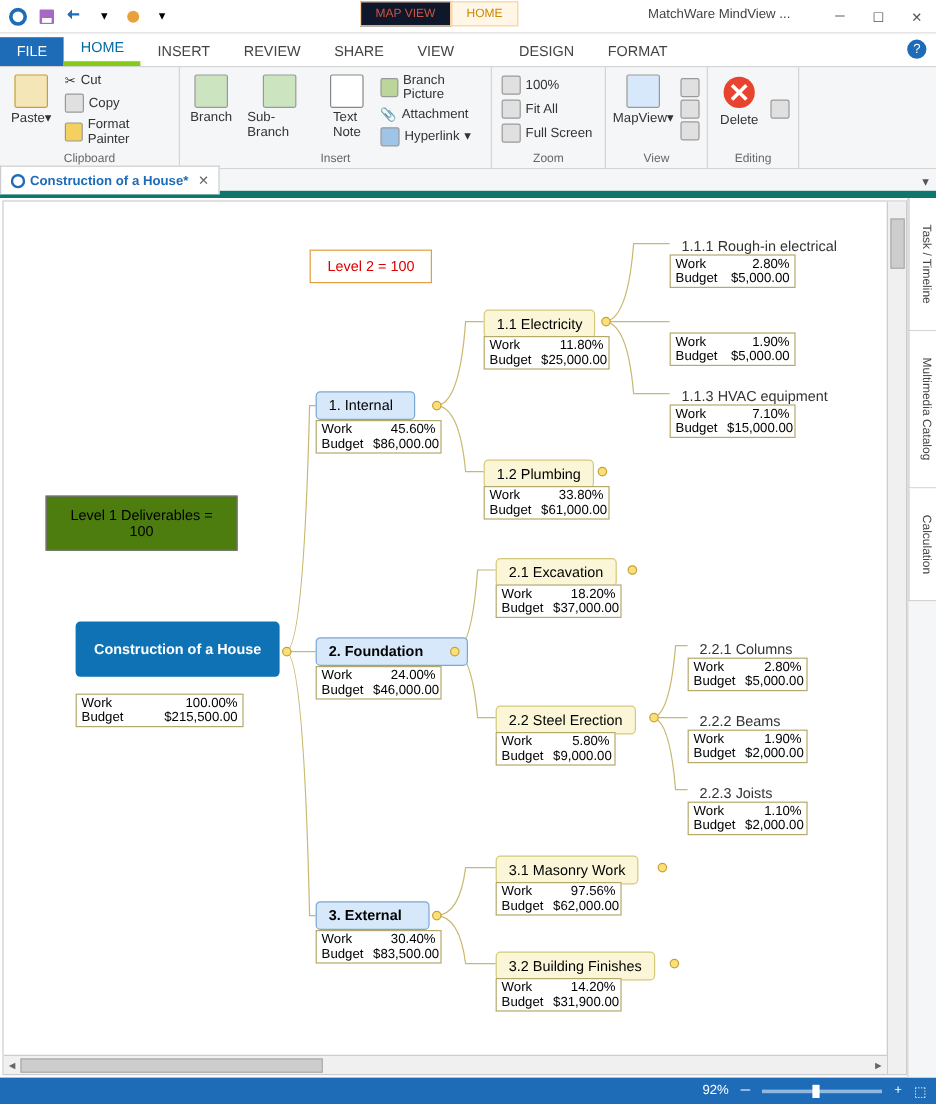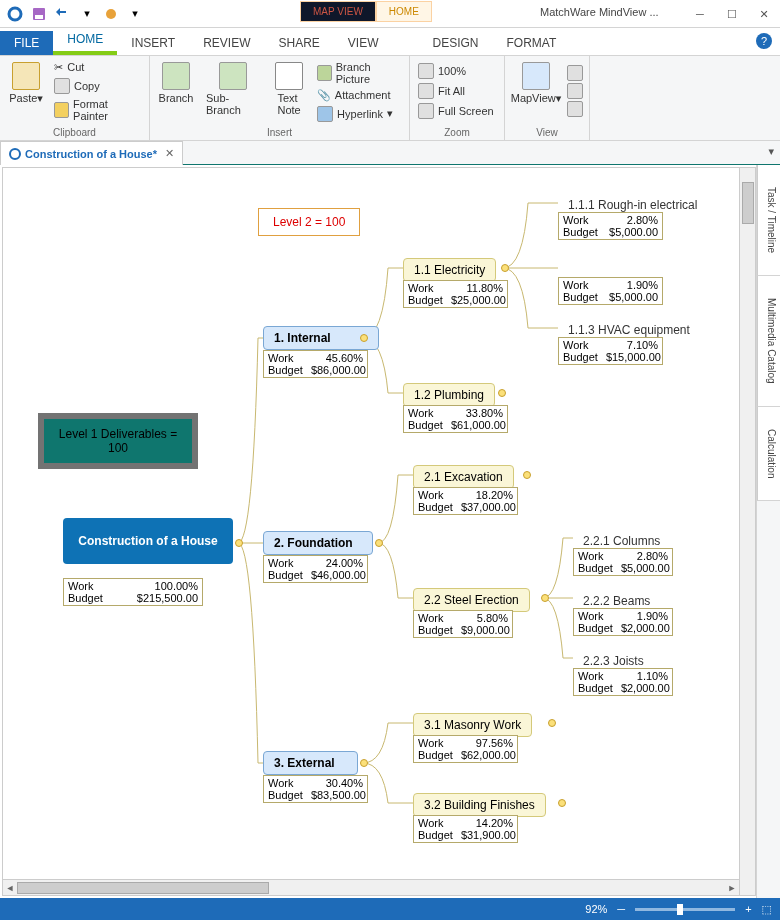--- a/index.html
+++ b/index.html
@@ -22,21 +22,21 @@
 .ribbon{height:85px;background:#f5f6f7;border-bottom:1px solid #d4d4d4;display:flex}
 .group{border-right:1px solid #d4d4d4;padding:4px 6px 2px;display:flex;flex-direction:column;justify-content:space-between;position:relative}
 .group-label{text-align:center;color:#666;font-size:10px;padding-top:1px}
 .grp-body{display:flex;gap:6px;height:62px}
 .big-btn{display:flex;flex-direction:column;align-items:center;gap:2px;padding:2px 4px;min-width:40px}
 .big-btn .lbl{font-size:11px;color:#333;text-align:left}
 .sml-btn{display:flex;align-items:center;gap:4px;padding:1px 2px;color:#333}
 .vert-stack{display:flex;flex-direction:column;gap:2px;justify-content:center}
 .ico{width:16px;height:16px;display:inline-block;background:#e0e0e0;border:1px solid #999;border-radius:2px}
 .ico-lg{width:28px;height:28px}
-.doctab-bar{height:24px;background:#f5f6f7;border-bottom:1px solid #0f766e;display:flex;position:relative}
+.doctab-bar{height:24px;background:#f5f6f7;border-bottom:6px solid #0f766e;display:flex;align-items:center;position:relative}
 .doctab{display:flex;align-items:center;gap:4px;padding:0 8px;height:24px;background:#fff;border:1px solid #ccc;border-bottom:none;color:#1e6bb8;font-weight:bold}
 .doctab .x{color:#666;font-weight:normal;margin-left:4px}
 .pin{position:absolute;right:6px;top:4px;color:#555}
 .workspace{flex:1;display:flex;position:relative;overflow:hidden}
 .canvas{flex:1;position:relative;background:#fff;overflow:hidden;border:1px solid #ccc;margin:2px 0 2px 2px}
 .sidetabs{width:24px;background:#f5f6f7;border-left:1px solid #d4d4d4;display:flex;flex-direction:column}
 .sidetab{flex:0 0 auto;padding:22px 3px;writing-mode:vertical-rl;text-align:center;border-bottom:1px solid #d4d4d4;color:#444;background:#fff;border-left:1px solid #ccc;font-size:10px}
 .scroll-h{height:16px;background:#f0f0f0;border-top:1px solid #ccc;position:relative}
 .scroll-h::before{content:'';position:absolute;left:14px;top:2px;width:250px;height:10px;background:#cdcdcd;border:1px solid #aaa}
 .scroll-arrow{position:absolute;top:0;width:14px;height:16px;display:flex;align-items:center;justify-content:center;color:#666;font-size:9px}
@@ -44,21 +44,21 @@
 .zoomslider{width:100px;height:3px;background:#90b8e0;position:relative}
 .zoomslider::before{content:'';position:absolute;left:42px;top:-4px;width:6px;height:11px;background:#fff}
 
 .node{position:absolute;border-radius:4px;padding:4px 10px;font-size:12px}
 .root{background:#0e72b5;color:#fff;font-weight:bold;text-align:center;width:170px;padding:16px 8px}
 .l1box{background:#d7e8fb;border:1px solid #7aa7d4}
 .l2box{background:#faf6d7;border:1px solid #d4c97a}
 .l3{color:#333}
 .stats{position:absolute;border:1px solid #b5a96a;background:#fff;font-size:10px;padding:1px 4px;line-height:12px}
 .stats .row{display:flex;justify-content:space-between;gap:8px}
-.infobox{position:absolute;background:#0f766e;border:6px solid #737373;padding:8px 12px;text-align:center;font-size:12px}
+.infobox{position:absolute;background:#4d7c0f;border:1px solid #737373;padding:8px 12px;text-align:center;font-size:12px}
 .redbox{position:absolute;border:1px solid #e0a040;padding:6px 14px;color:#d00;font-size:12px}
 .dot{position:absolute;width:8px;height:8px;background:#fbe07a;border:1px solid #c8a030;border-radius:50%}
 svg.connectors{position:absolute;left:0;top:0;pointer-events:none}
 .vscroll-stub{position:absolute;right:0;top:0;width:16px;height:100%;background:#f0f0f0;border-left:1px solid #ccc}
 .vscroll-stub::before{content:'';position:absolute;top:14px;left:2px;width:10px;height:40px;background:#cdcdcd;border:1px solid #aaa}
 </style>
 </head>
 <body>
 
 <div class="titlebar">
@@ -190,20 +190,35 @@
           <span class="lbl"><span>MapView</span>▾</span>
         </div>
       <div class="vert-stack">
         <span class="ico"></span>
         <span class="ico"></span>
         <span class="ico"></span>
       </div>
     </div>
     <div class="group-label">View</div>
   </div>
+  <div class="group" style="width:76px">
+    <div class="grp-body">
+      <div class="big-btn">
+          <svg width="30" height="30">
+            <circle cx="15" cy="15" r="13" fill="#e8432e"></circle>
+            <path d="M9 9 L21 21 M21 9 L9 21" stroke="#fff" stroke-width="3"></path>
+          </svg>
+          <span class="lbl">Delete</span>
+        </div>
+      <div class="vert-stack">
+          <span class="ico"></span>
+        </div>
+    </div>
+    <div class="group-label">Editing</div>
+  </div>
 </div>
 
 <div class="doctab-bar">
   <div class="doctab">
     <svg width="12" height="12">
         <circle cx="6" cy="6" r="5" fill="none" stroke="#1e6bb8" stroke-width="2"></circle>
       </svg>
     <span>Construction of a House*</span>
     <span class="x">✕</span>
   </div>
@@ -242,34 +257,34 @@
           <span>Work</span>
           <span>100.00%</span>
         </div>
       <div class="row">
           <span>Budget</span>
           <span>$215,500.00</span>
         </div>
     </div>
     <span class="dot" style="left:232px;top:371px"></span>
 
-    <div class="node l1box" style="left:260px;top:158px;width:116px;font-weight:bold">1.  Internal</div>
+    <div class="node l1box" style="left:260px;top:158px;width:83px;font-weight:normal">1.  Internal</div>
     <div class="stats" style="left:260px;top:182px;width:105px">
         <div class="row">
           <span>Work</span>
           <span>45.60%</span>
         </div>
         <div class="row">
           <span>Budget</span>
           <span>$86,000.00</span>
         </div>
       </div>
     <span class="dot" style="left:357px;top:166px"></span>
 
-    <div class="node l1box" style="left:260px;top:363px;width:110px;font-weight:bold">2.  Foundation</div>
+    <div class="node l1box" style="left:260px;top:363px;width:127px;font-weight:bold">2.  Foundation</div>
     <div class="stats" style="left:260px;top:387px;width:105px">
         <div class="row">
           <span>Work</span>
           <span>24.00%</span>
         </div>
         <div class="row">
           <span>Budget</span>
           <span>$46,000.00</span>
         </div>
       </div>

